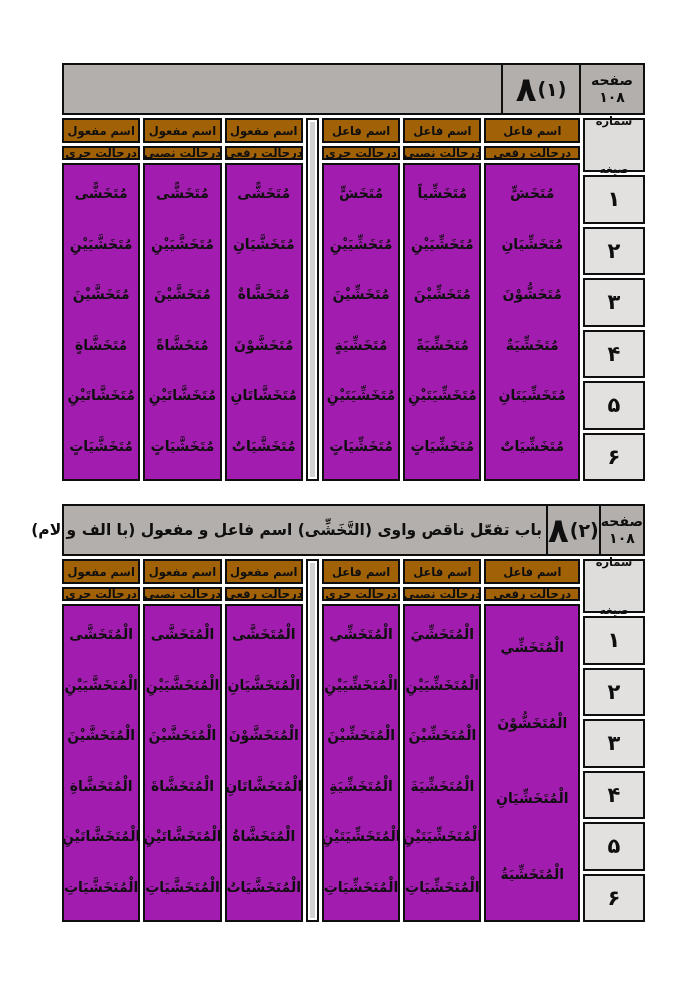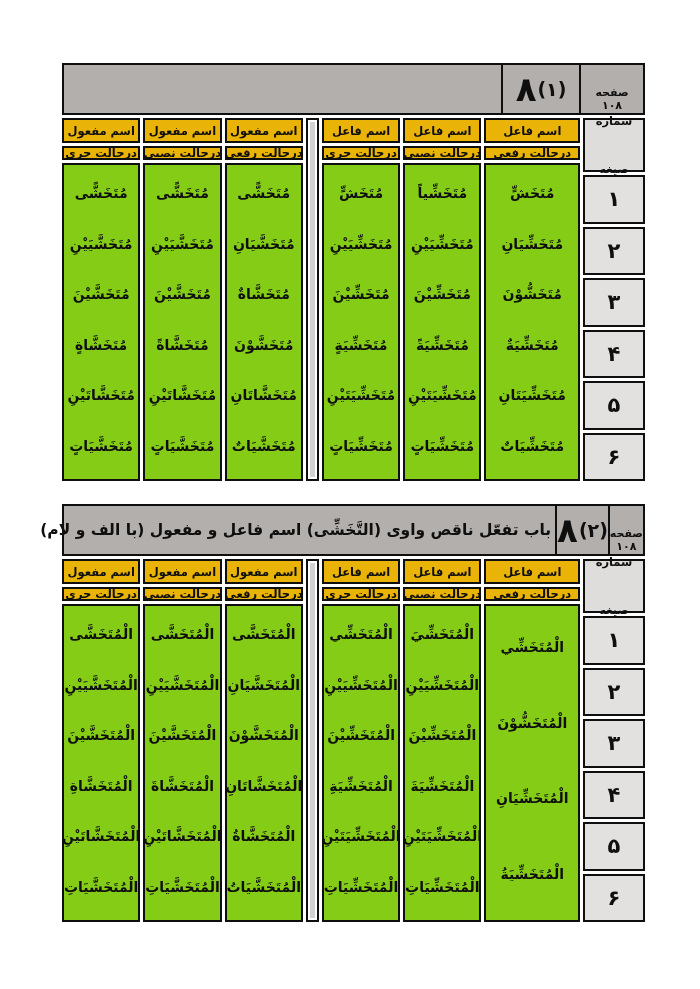--- a/index.html
+++ b/index.html
@@ -6,37 +6,37 @@
   body{
     width:700px;height:989px;background:#ffffff;position:relative;overflow:hidden;
     font-family:"DejaVu Sans",sans-serif;color:#0f0f0f;
   }
   .sheet{position:absolute;top:63px;left:62px;width:583px;}
   .gtable{height:418px;display:flex;flex-direction:column;box-sizing:border-box;}
   .gtable+.gtable{margin-top:23px;}
 
   
   .title-row{height:52px;display:flex;background:#b3afac;border:2px solid #0f0f0f;box-sizing:border-box;}
-  .page-cell{width:62px;display:flex;flex-direction:column;align-items:center;justify-content:flex-end;line-height:1.25;font-size:11px;font-weight:bold;}
+  .page-cell{width:62px;display:flex;flex-direction:column;align-items:center;justify-content:center;line-height:1.25;font-size:14px;font-weight:bold;}
   .label-cell{width:80px;border-left:2px solid #0f0f0f;border-right:2px solid #0f0f0f;display:flex;align-items:center;justify-content:center;direction:ltr;box-sizing:border-box;}
   .label-big{font-size:34px;font-weight:bold;line-height:1;}
   .label-paren{font-size:19px;font-weight:bold;line-height:1;margin-left:1px;}
   .title-cell{flex:1;display:flex;align-items:center;justify-content:center;font-size:15.5px;font-weight:bold;white-space:nowrap;padding:0 4px;}
 
   
   .grid{flex:1;display:flex;gap:3px;margin-top:3px;}
   .num-col{width:62px;display:flex;flex-direction:column;gap:3px;}
   .num-header{height:54px;background:#dfdddb;border:2px solid #0f0f0f;box-sizing:border-box;display:flex;flex-direction:column;align-items:center;justify-content:center;font-size:11.5px;font-weight:bold;line-height:1.4;gap:32px;}
   .num-cell{flex:1;background:#e3e1df;border:2px solid #0f0f0f;box-sizing:border-box;display:flex;align-items:center;justify-content:center;font-size:21px;font-weight:bold;}
   .wcol{flex:1;display:flex;flex-direction:column;gap:3px;min-width:0;}
   .wcol.wide{flex:1.22;}
-  .h1,.h2{background:#eab308;border:2px solid #0f0f0f;box-sizing:border-box;display:flex;align-items:center;justify-content:center;font-size:11.5px;font-weight:bold;white-space:nowrap;}
+  .h1,.h2{background:#a16207;border:2px solid #0f0f0f;box-sizing:border-box;display:flex;align-items:center;justify-content:center;font-size:11.5px;font-weight:bold;white-space:nowrap;}
   .h1{height:25px;}
   .h2{height:14px;}
-  .wbody{flex:1;background:#84cc16;border:2px solid #0f0f0f;box-sizing:border-box;display:flex;flex-direction:column;padding:3px 1px 8px;}
+  .wbody{flex:1;background:#a21caf;border:2px solid #0f0f0f;box-sizing:border-box;display:flex;flex-direction:column;padding:3px 1px 8px;}
   .w{flex:1;display:flex;align-items:center;justify-content:center;font-size:14px;font-weight:bold;white-space:nowrap;line-height:1;}
   .divider{width:13px;background:#d4d2d0;border:2px solid #0f0f0f;box-sizing:border-box;box-shadow:inset 0 0 0 2px #ffffff;}
 </style>
 </head>
 <body>
 
 <div class="sheet">
 
   <div class="gtable">
     <div class="title-row">

